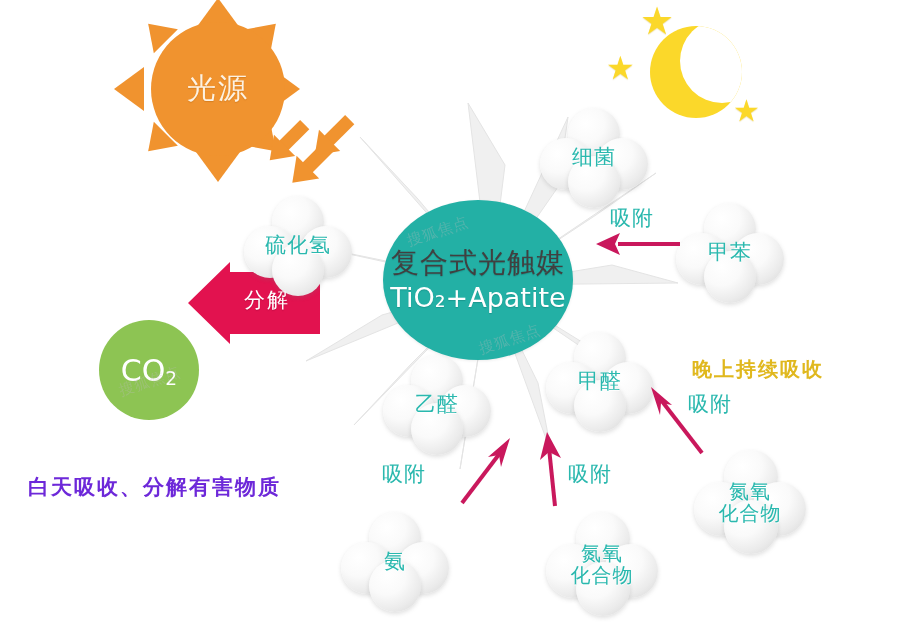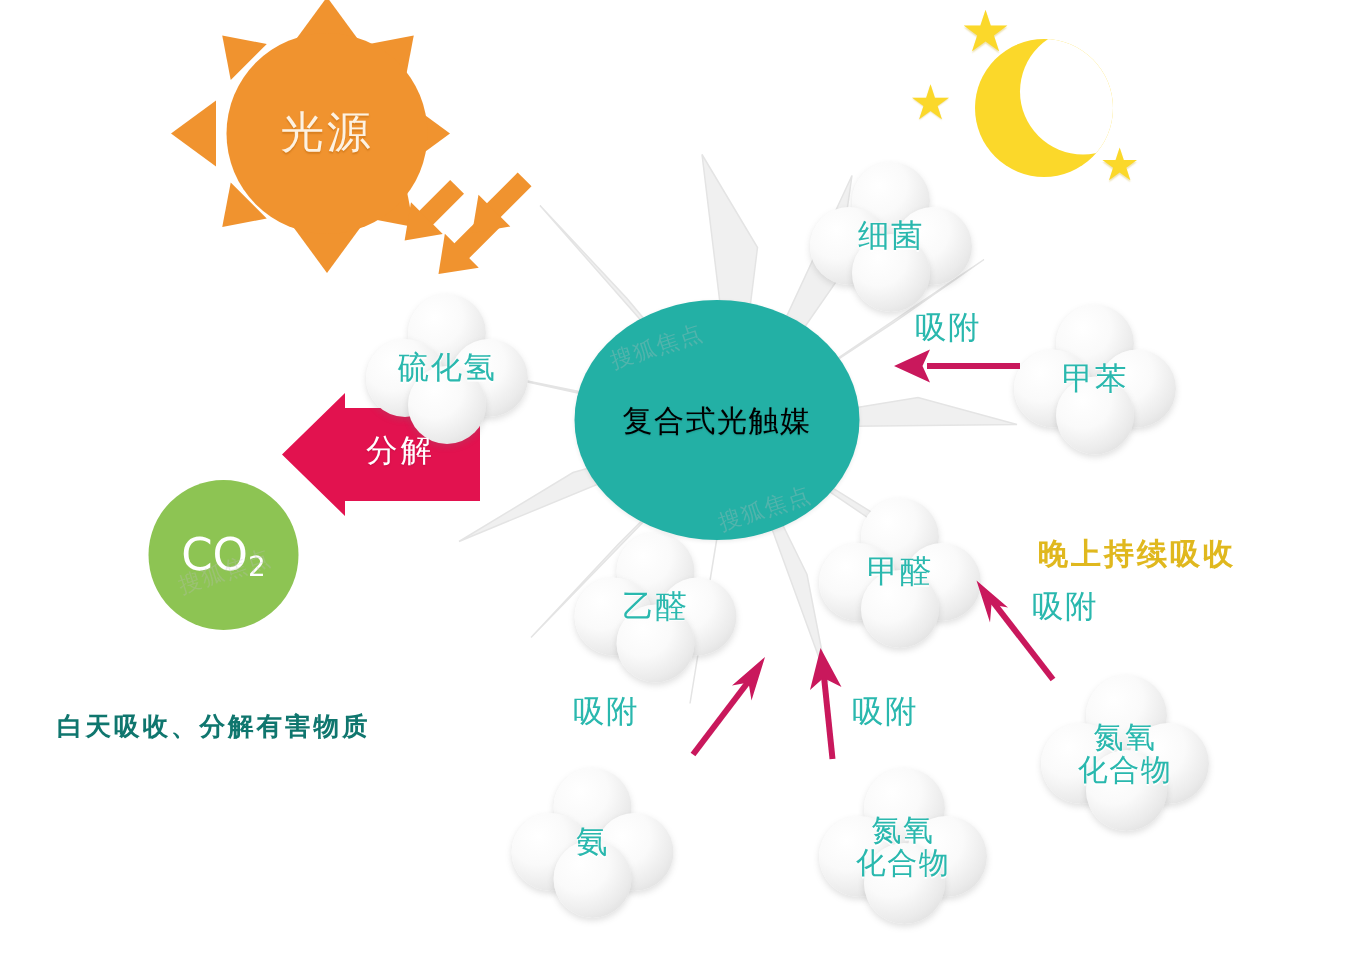--- a/index.html
+++ b/index.html
@@ -91,22 +91,22 @@
     left: 383px; top: 200px;
     width: 190px; height: 160px;
     border-radius: 50%;
     background: #23b0a5;
     display: flex; flex-direction: column;
     align-items: center; justify-content: center;
     z-index: 4;
     box-shadow: 0 1px 3px rgba(0,0,0,.08);
   }
   .core-cn {
-    color: #000000;
-    font-size: 20px;
+    color: #404040;
+    font-size: 28px;
     letter-spacing: 1px;
     line-height: 1.15;
     text-shadow: 0 1px 1px rgba(0,80,75,.25);
   }
   .core-en {
     color: #ffffff;
     font-size: 27px;
     letter-spacing: 0px;
     line-height: 1.15;
     margin-top: 2px;
@@ -173,23 +173,23 @@
   #title-top {
     left: 305px; top: 20px;
     font-size: 22px;
     color: #1fa9c4;
     font-weight: bold;
     letter-spacing: 1px;
     font-family: "DejaVu Serif", "Liberation Serif", serif;
     z-index: 5;
   }
   #caption-day {
-    left: 38px; top: 473px;
-    font-size: 17px;
-    color: #0f766e;
+    left: 28px; top: 473px;
+    font-size: 21px;
+    color: #6d28d9;
     font-weight: bold;
     letter-spacing: 2px;
     font-family: "DejaVu Serif", "Liberation Serif", serif;
     z-index: 5;
   }
   #caption-night {
     left: 692px; top: 356px;
     font-size: 20px;
     color: #e0b81e;
     font-weight: bold;
@@ -274,20 +274,21 @@
   </div>
   <div class="star abs" style="left:640px; top:2px; font-size:38px;">★</div>
   <div class="star abs" style="left:606px; top:52px; font-size:32px;">★</div>
   <div class="star abs" style="left:733px; top:96px; font-size:30px;">★</div>
 
   <div id="caption-day" class="abs">白天吸收、分解有害物质</div>
   <div id="caption-night" class="abs">晚上持续吸收</div>
 
   <div id="core" class="abs">
     <div class="core-cn">复合式光触媒</div>
+    <div class="core-en">TiO₂+Apatite</div>
   </div>
 
   <div id="co2" class="product abs">
     <span><span>CO</span><sub>2</sub></span>
   </div>
 
   <div id="decompose" class="abs">
     <svg width="132" height="82" viewBox="0 0 132 82">
       <polygon points="132,10 42,10 42,0 0,41 42,82 42,72 132,72" fill="#e2124f"></polygon>
     </svg>

